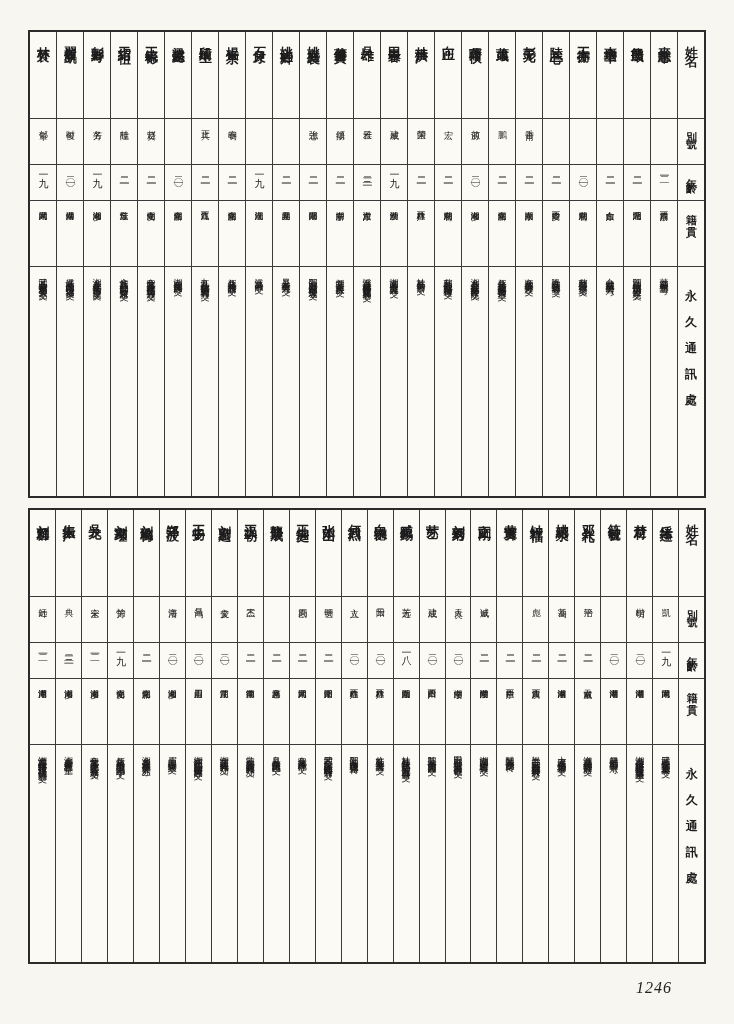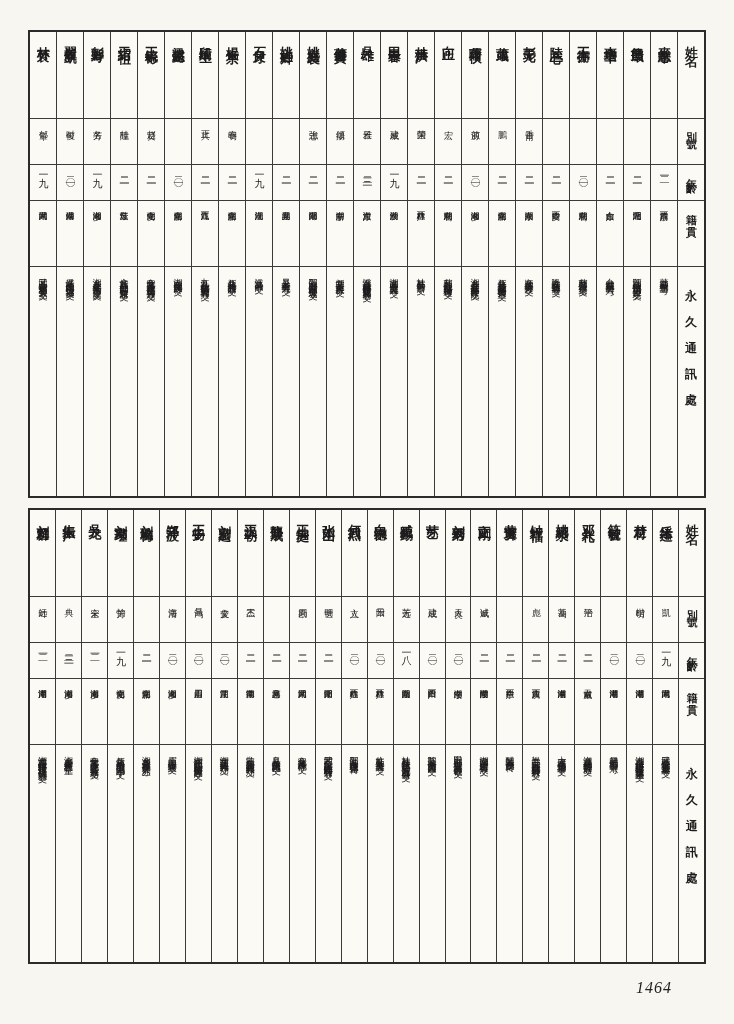--- a/index.html
+++ b/index.html
@@ -996,16 +996,16 @@
       <div class="cell cell-native">
           <div class="vtxt">籍貫</div>
         </div>
       <div class="cell cell-address">
           <div class="vtxt">永久通訊處</div>
         </div>
     </div>
   </div>
 
   <div class="page-number-row">
-    <span class="page-number">1464</span>
+    <span class="page-number">1246</span>
   </div>
 
 </div>
 
 </body></html>

